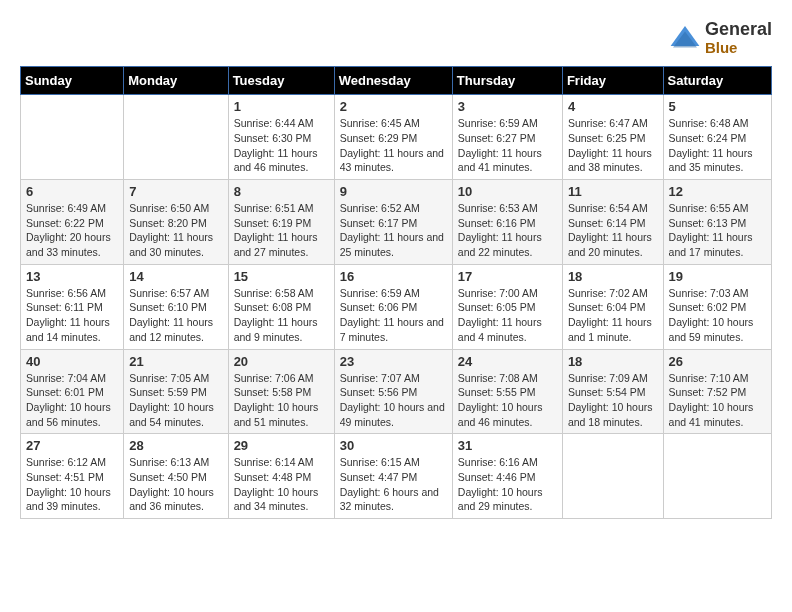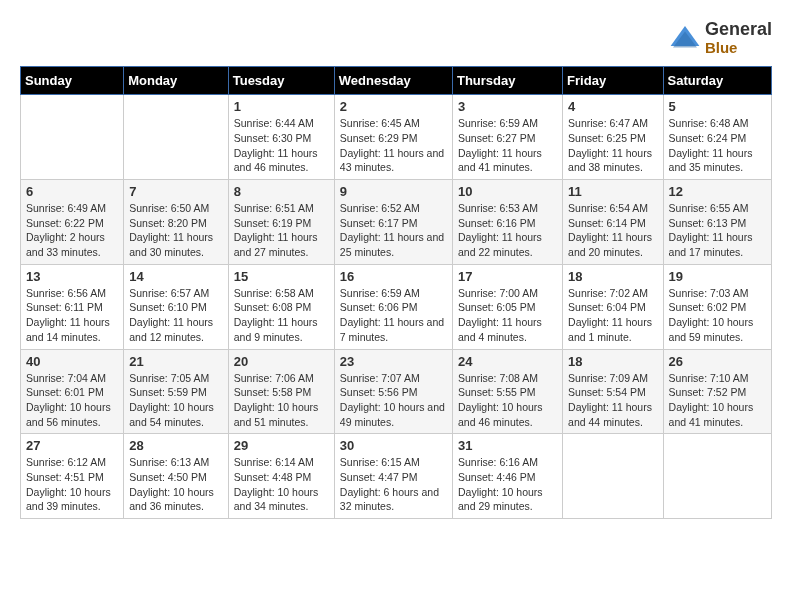--- a/index.html
+++ b/index.html
@@ -152,21 +152,21 @@
           <div class="cell-content">Sunrise: 6:48 AM</div>
           <div class="cell-content">Sunset: 6:24 PM</div>
           <div class="cell-content">Daylight: 11 hours and 35 minutes.</div>
         </td>
       </tr>
       <tr>
         <td>
           <span class="day-number">6</span>
           <div class="cell-content">Sunrise: 6:49 AM</div>
           <div class="cell-content">Sunset: 6:22 PM</div>
-          <div class="cell-content">Daylight: 2 hours and 33 minutes.</div>
+          <div class="cell-content">Daylight: 20 hours and 33 minutes.</div>
         </td>
         <td>
           <span class="day-number">7</span>
           <div class="cell-content">Sunrise: 6:50 AM</div>
           <div class="cell-content">Sunset: 8:20 PM</div>
           <div class="cell-content">Daylight: 11 hours and 30 minutes.</div>
         </td>
         <td>
           <span class="day-number">8</span>
           <div class="cell-content">Sunrise: 6:51 AM</div>
@@ -270,21 +270,21 @@
         <td>
           <span class="day-number">24</span>
           <div class="cell-content">Sunrise: 7:08 AM</div>
           <div class="cell-content">Sunset: 5:55 PM</div>
           <div class="cell-content">Daylight: 10 hours and 46 minutes.</div>
         </td>
         <td>
           <span class="day-number">18</span>
           <div class="cell-content">Sunrise: 7:09 AM</div>
           <div class="cell-content">Sunset: 5:54 PM</div>
-          <div class="cell-content">Daylight: 11 hours and 44 minutes.</div>
+          <div class="cell-content">Daylight: 10 hours and 18 minutes.</div>
         </td>
         <td>
           <span class="day-number">26</span>
           <div class="cell-content">Sunrise: 7:10 AM</div>
           <div class="cell-content">Sunset: 7:52 PM</div>
           <div class="cell-content">Daylight: 10 hours and 41 minutes.</div>
         </td>
       </tr>
       <tr>
         <td>

